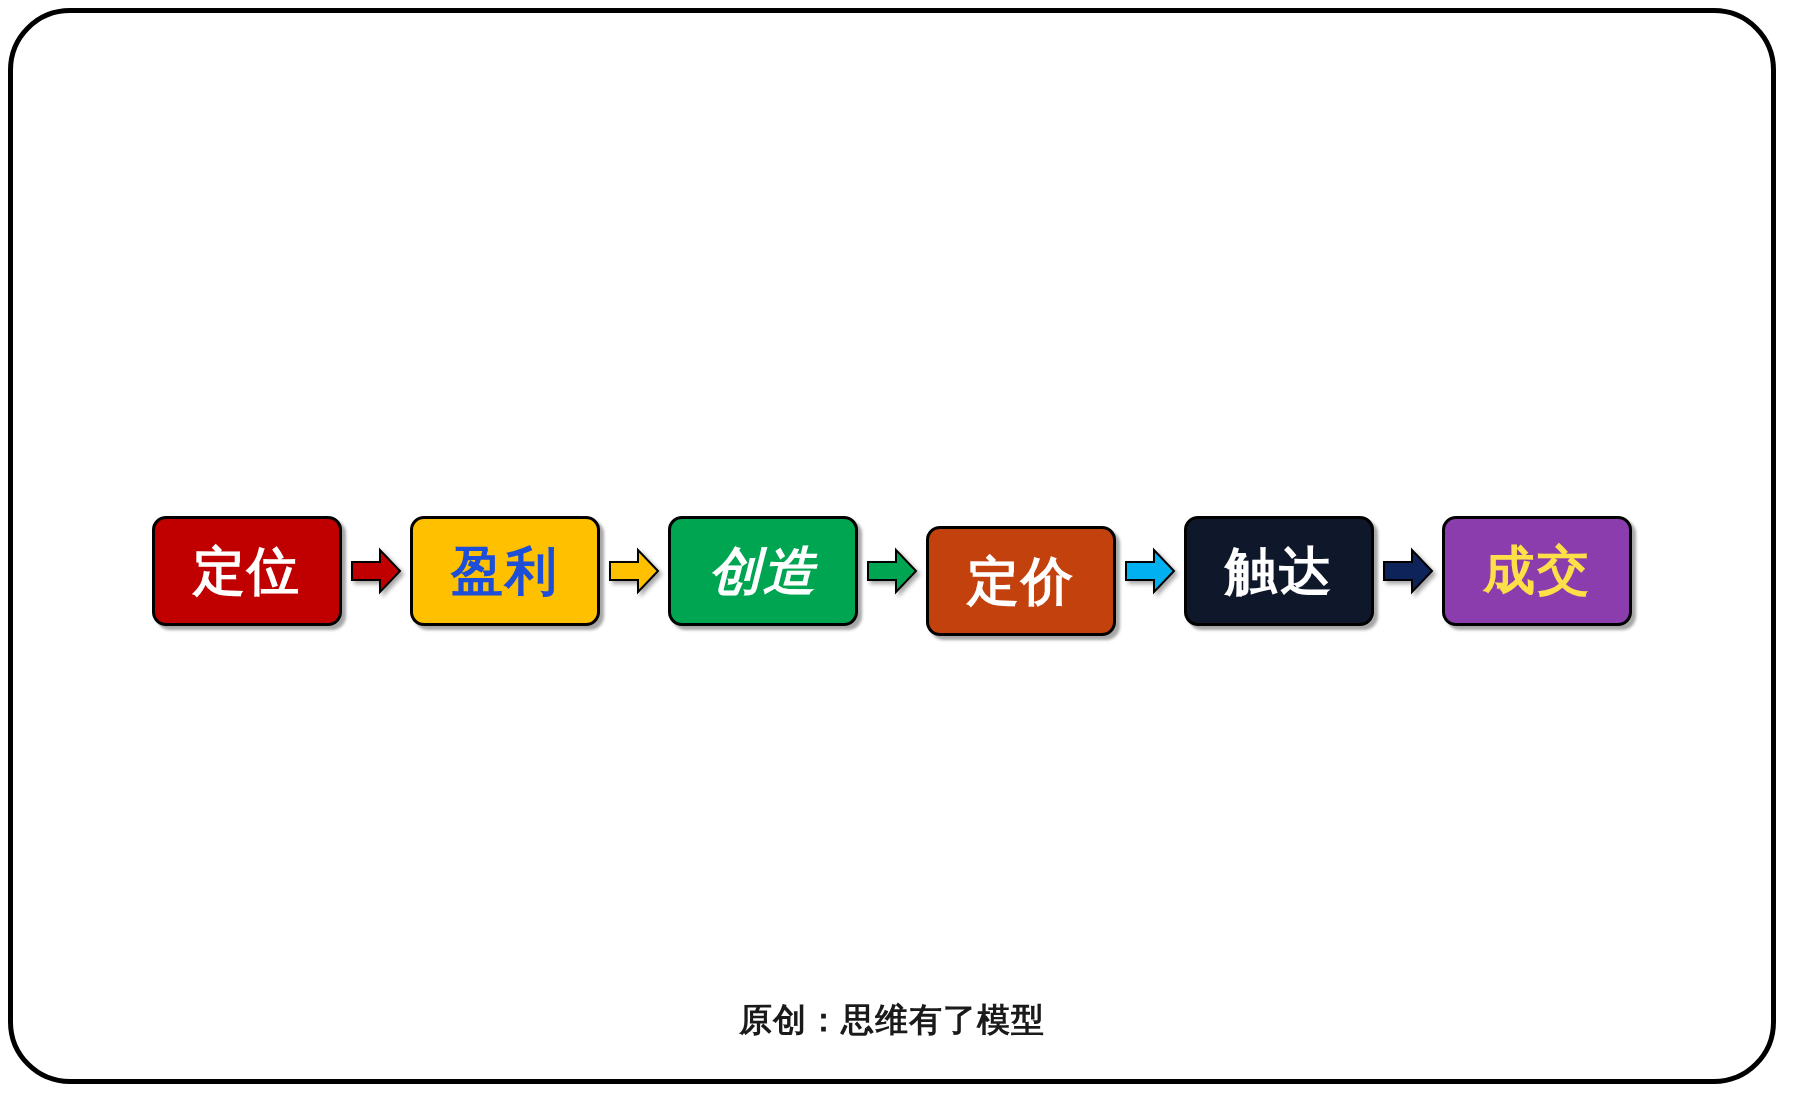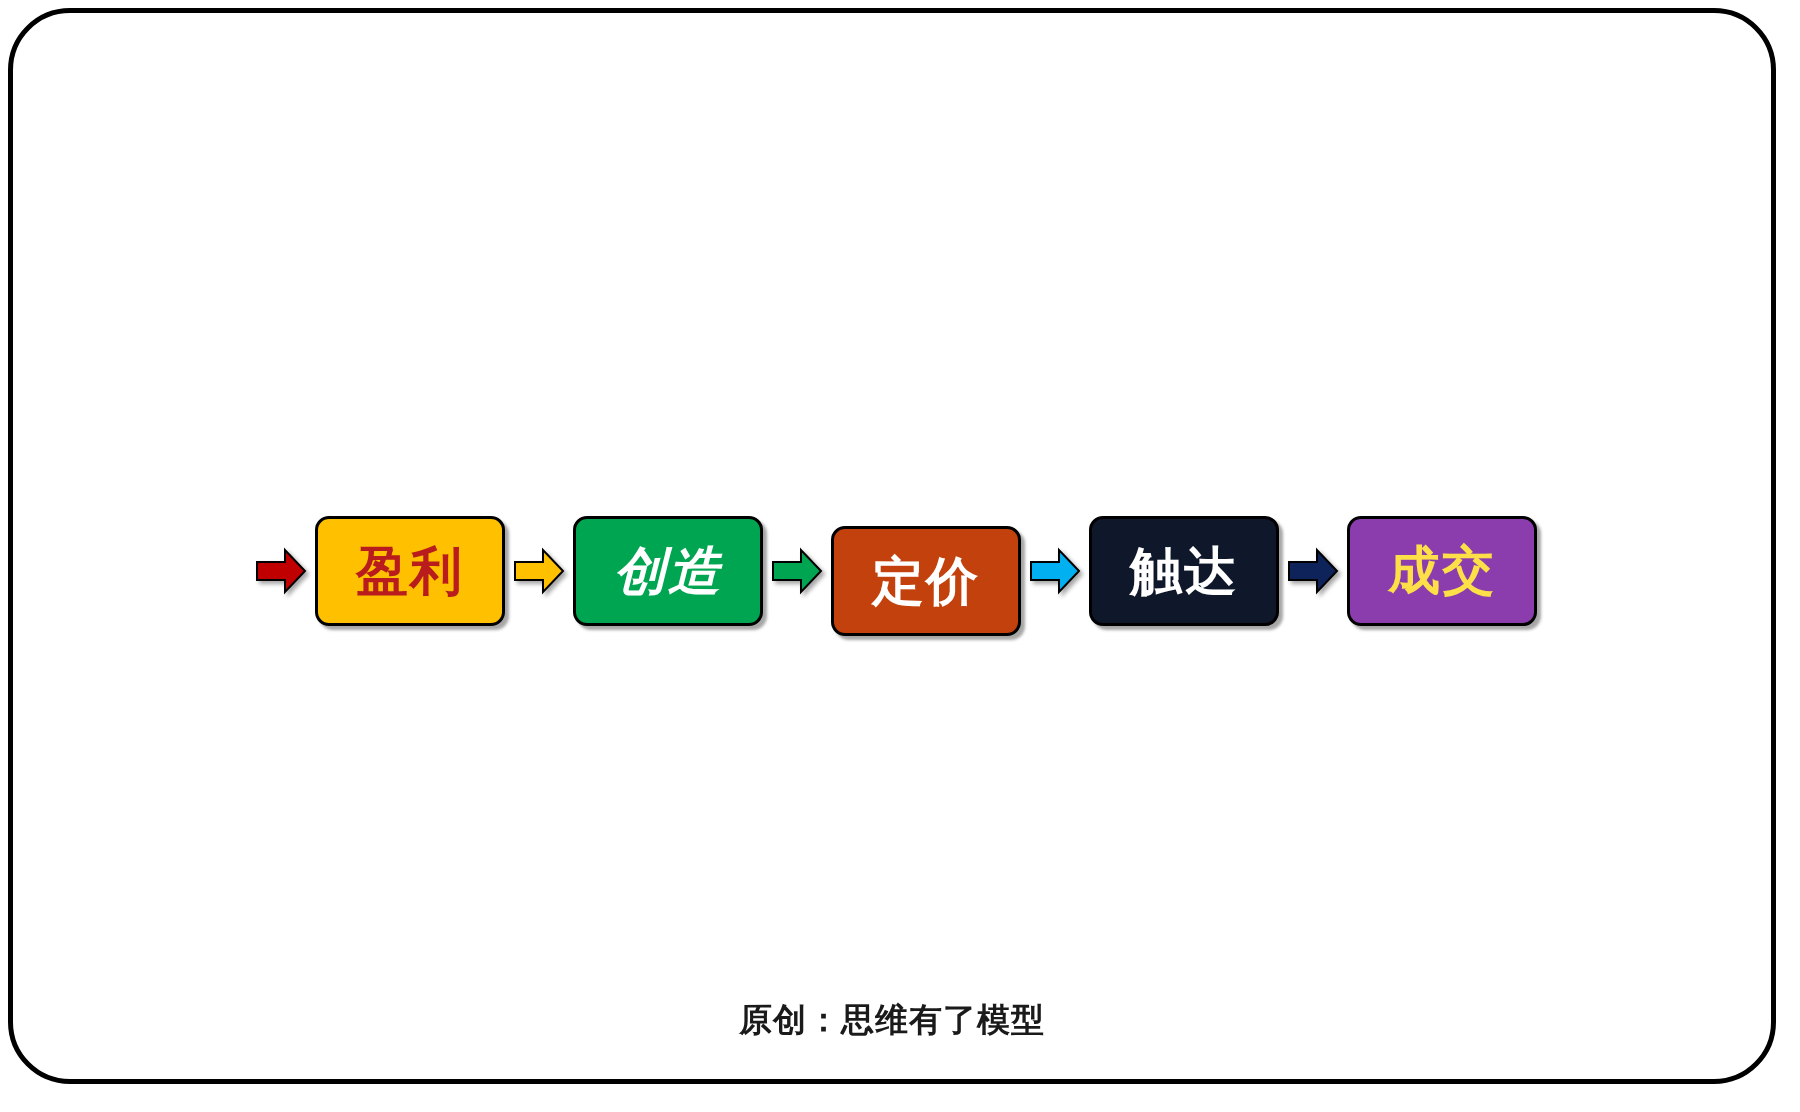--- a/index.html
+++ b/index.html
@@ -85,26 +85,31 @@
     letter-spacing: 1px;
     font-family: "DejaVu Sans", "Liberation Sans", sans-serif;
   }
 </style>
 </head>
 <body>
 
 <div id="slide-frame">
 
   <div id="flow-row">
+      <div class="flow-step">
+        <div class="step-box" style="background: rgb(192, 0, 0);">
+          <span class="step-label" style="color: rgb(255, 255, 255);">定位</span>
+        </div>
+      </div>
       <svg class="flow-arrow" viewBox="0 0 52 48">
         <path d="M2,15 L30,15 L30,3 L50,24 L30,45 L30,33 L2,33 Z" fill="#C00000" stroke="#000000" stroke-width="2" stroke-linejoin="miter"></path>
       </svg>
       <div class="flow-step">
         <div class="step-box" style="background: rgb(255, 192, 0);">
-          <span class="step-label" style="color: #b91c1c;">盈利</span>
+          <span class="step-label" style="color: #1d4ed8;">盈利</span>
         </div>
       </div>
       <svg class="flow-arrow" viewBox="0 0 52 48">
         <path d="M2,15 L30,15 L30,3 L50,24 L30,45 L30,33 L2,33 Z" fill="#FFC000" stroke="#000000" stroke-width="2" stroke-linejoin="miter"></path>
       </svg>
       <div class="flow-step">
         <div class="step-box" style="background: rgb(0, 165, 81); font-style: italic;">
           <span class="step-label" style="color: rgb(255, 255, 255);">创造</span>
         </div>
       </div>

